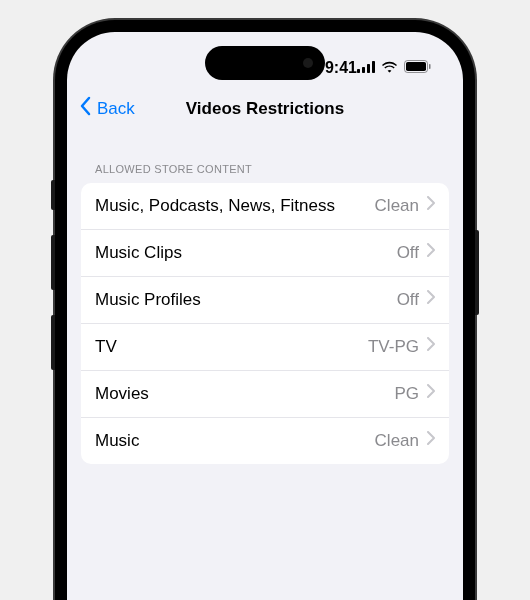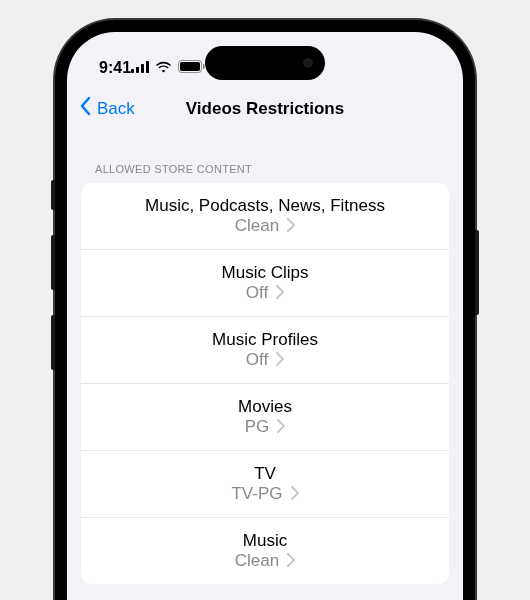--- a/index.html
+++ b/index.html
@@ -77,21 +77,21 @@
       padding-right: 12px;
     }
     .notch-dot {
       width: 10px;
       height: 10px;
       background: #1a1a1a;
       border-radius: 50%;
     }
     .status-bar {
       display: flex;
-      justify-content: flex-start;
+      justify-content: flex-end;
       align-items: center;
       padding: 18px 32px 0;
       height: 54px;
     }
     .status-time {
       font-size: 16px;
       font-weight: 600;
       color: #000;
     }
     .status-icons {
@@ -132,32 +132,31 @@
       border-radius: 10px;
       overflow: hidden;
     }
     .settings-row {
       display: flex;
       align-items: center;
       justify-content: space-between;
       padding: 13px 14px;
       border-bottom: 1px solid #e5e5ea;
       min-height: 46px;
-      flex-direction: column;
     }
     .settings-row:last-child {
       border-bottom: none;
     }
     .row-label {
       font-size: 17px;
       color: #000;
     }
     .row-right {
       display: flex;
-      align-items: flex-end;
+      align-items: flex-start;
       gap: 8px;
     }
     .row-value {
       font-size: 17px;
       color: #8a8a8e;
     }
     .chevron {
       color: #c7c7cc;
     }
   </style>
@@ -241,32 +240,32 @@
       <div class="settings-row">
         <div class="row-label">Music Profiles</div>
         <div class="row-right">
           <div class="row-value">Off</div>
           <span class="chevron"><svg width="8" height="14" viewBox="0 0 8 14">
                 <path d="M1 1l6 6-6 6" stroke="#c7c7cc" stroke-width="2" fill="none" stroke-linecap="round" stroke-linejoin="round"></path>
               </svg></span>
         </div>
       </div>
       <div class="settings-row">
+        <div class="row-label">TV</div>
+        <div class="row-right">
+          <div class="row-value">TV-PG</div>
+          <span class="chevron"><svg width="8" height="14" viewBox="0 0 8 14">
+                <path d="M1 1l6 6-6 6" stroke="#c7c7cc" stroke-width="2" fill="none" stroke-linecap="round" stroke-linejoin="round"></path>
+              </svg></span>
+        </div>
+      </div>
+      <div class="settings-row">
         <div class="row-label">Movies</div>
         <div class="row-right">
           <div class="row-value">PG</div>
-          <span class="chevron"><svg width="8" height="14" viewBox="0 0 8 14">
-                <path d="M1 1l6 6-6 6" stroke="#c7c7cc" stroke-width="2" fill="none" stroke-linecap="round" stroke-linejoin="round"></path>
-              </svg></span>
-        </div>
-      </div>
-      <div class="settings-row">
-        <div class="row-label">TV</div>
-        <div class="row-right">
-          <div class="row-value">TV-PG</div>
           <span class="chevron"><svg width="8" height="14" viewBox="0 0 8 14">
                 <path d="M1 1l6 6-6 6" stroke="#c7c7cc" stroke-width="2" fill="none" stroke-linecap="round" stroke-linejoin="round"></path>
               </svg></span>
         </div>
       </div>
       <div class="settings-row">
         <div class="row-label">Music</div>
         <div class="row-right">
           <div class="row-value">Clean</div>
           <span class="chevron"><svg width="8" height="14" viewBox="0 0 8 14">

